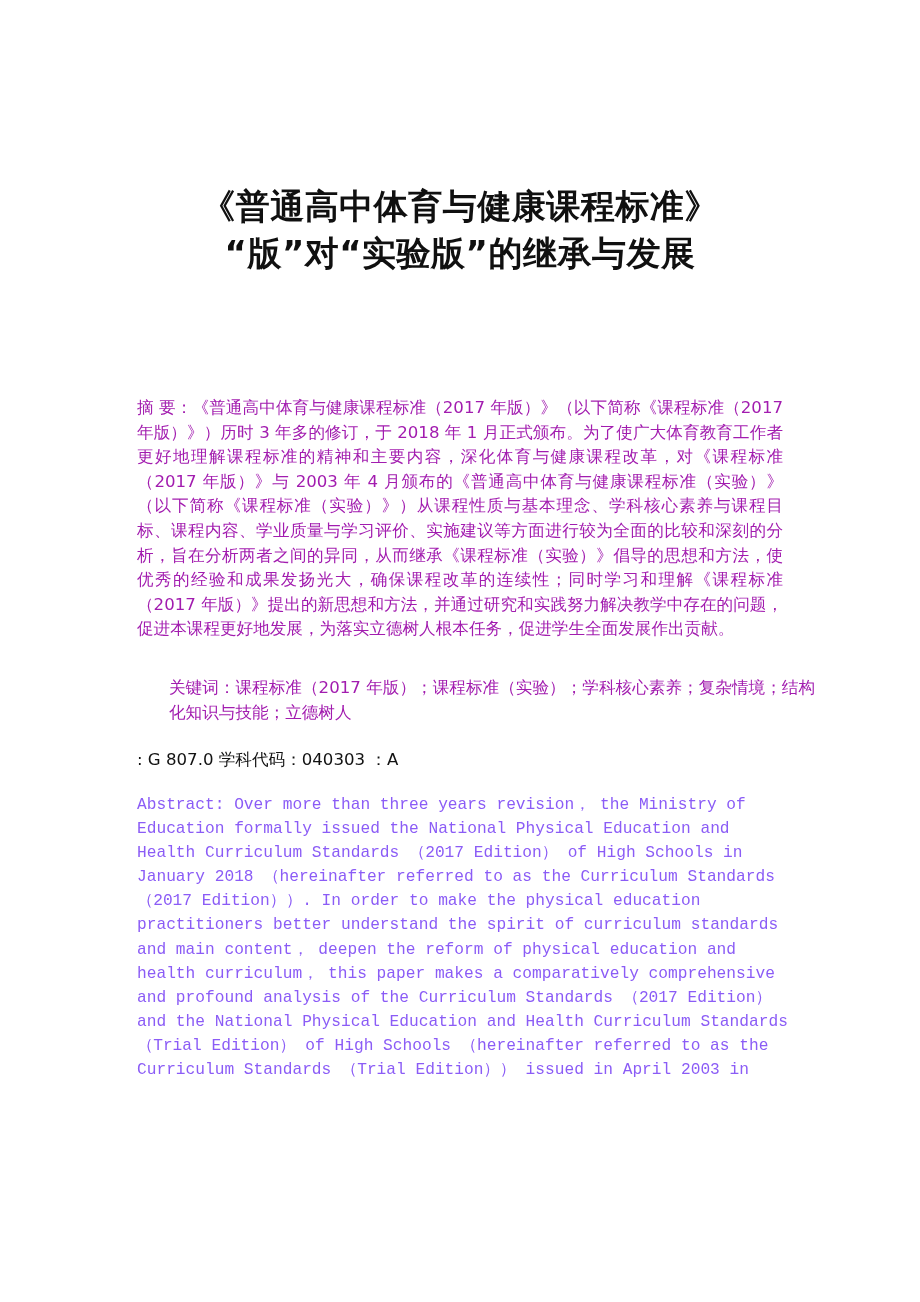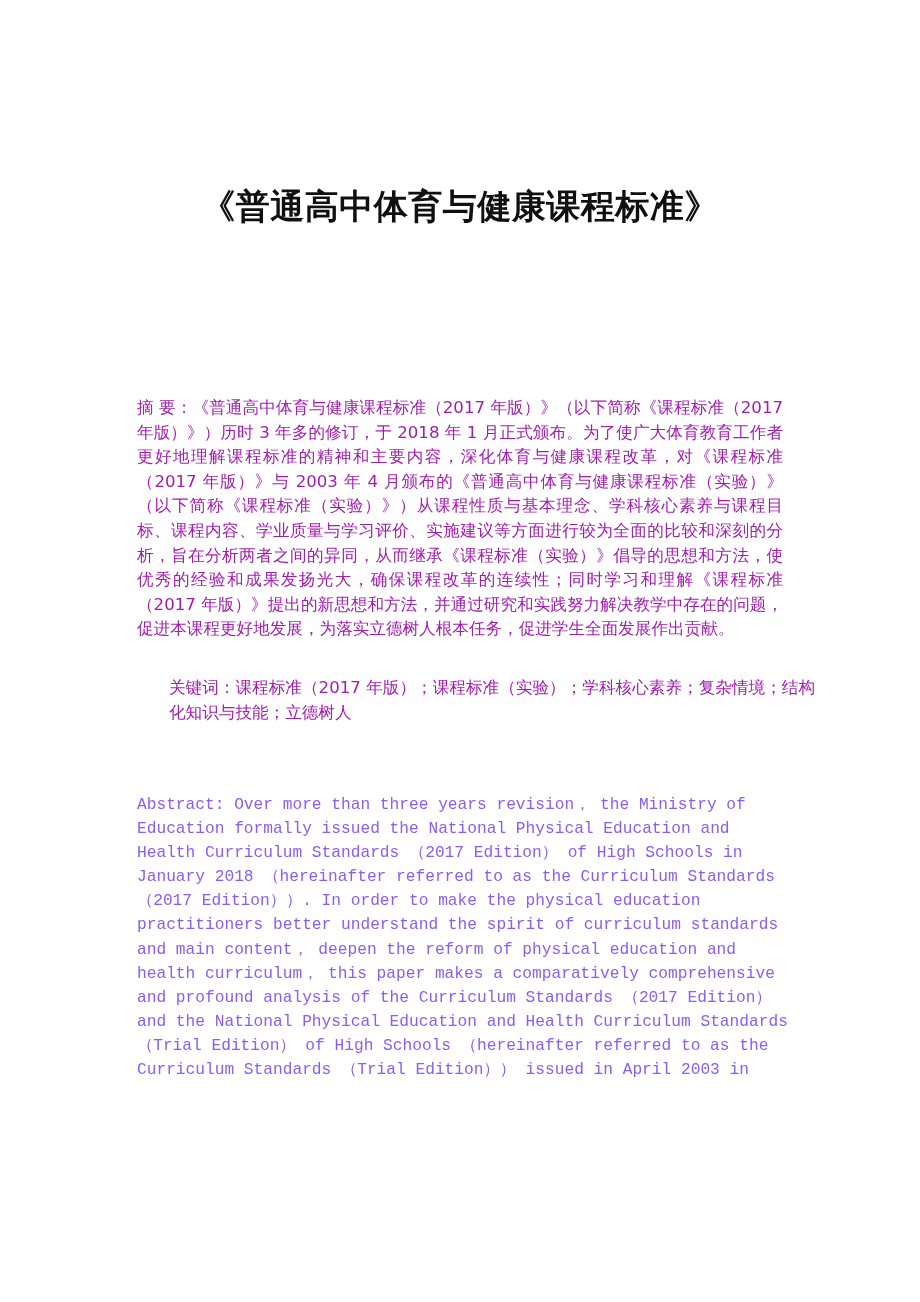--- a/index.html
+++ b/index.html
@@ -80,28 +80,32 @@
     word-spacing: 0px;
   }
 </style>
 </head>
 <body>
 
 <div id="page">
 
   <div class="title-block">
     <div class="title-line">《普通高中体育与健康课程标准》</div>
+    <div class="title-line">“版”对“实验版”的继承与发展</div>
   </div>
 
   <div class="cn-block" id="abstract-cn">
     <p class="cn-para">摘 要：《普通高中体育与健康课程标准（2017 年版）》（以下简称《课程标准（2017 年版）》）历时 3 年多的修订，于 2018 年 1 月正式颁布。为了使广大体育教育工作者更好地理解课程标准的精神和主要内容，深化体育与健康课程改革，对《课程标准（2017 年版）》与 2003 年 4 月颁布的《普通高中体育与健康课程标准（实验）》（以下简称《课程标准（实验）》）从课程性质与基本理念、学科核心素养与课程目标、课程内容、学业质量与学习评价、实施建议等方面进行较为全面的比较和深刻的分析，旨在分析两者之间的异同，从而继承《课程标准（实验）》倡导的思想和方法，使优秀的经验和成果发扬光大，确保课程改革的连续性；同时学习和理解《课程标准（2017 年版）》提出的新思想和方法，并通过研究和实践努力解决教学中存在的问题，促进本课程更好地发展，为落实立德树人根本任务，促进学生全面发展作出贡献。</p>
   </div>
 
   <div class="cn-block" id="keywords-cn">
     <p class="cn-para">关键词：课程标准（2017 年版）；课程标准（实验）；学科核心素养；复杂情境；结构化知识与技能；立德树人</p>
   </div>
 
+  <div class="cn-block" id="classification">
+    <p class="cls-line">: G 807.0 学科代码：040303 ：A</p>
+  </div>
 
   <div id="abstract-en">
     <p class="en-para">Abstract: Over more than three years revision， the Ministry of Education formally issued the National Physical Education and Health Curriculum Standards （2017 Edition） of High Schools in January 2018 （hereinafter referred to as the Curriculum Standards （2017 Edition））. In order to make the physical education practitioners better understand the spirit of curriculum standards and main content， deepen the reform of physical education and health curriculum， this paper makes a comparatively comprehensive and profound analysis of the Curriculum Standards （2017 Edition） and the National Physical Education and Health Curriculum Standards （Trial Edition） of High Schools （hereinafter referred to as the Curriculum Standards （Trial Edition）） issued in April 2003 in terms of curriculum principle and basic idea， subject key competence and curriculum objective， curriculum content， achievement quality and learning evaluation， implementation recommendations， aiming to make readers understand the similarities and differences between this</p>
   </div>
 
 </div>
 
 </body></html>

